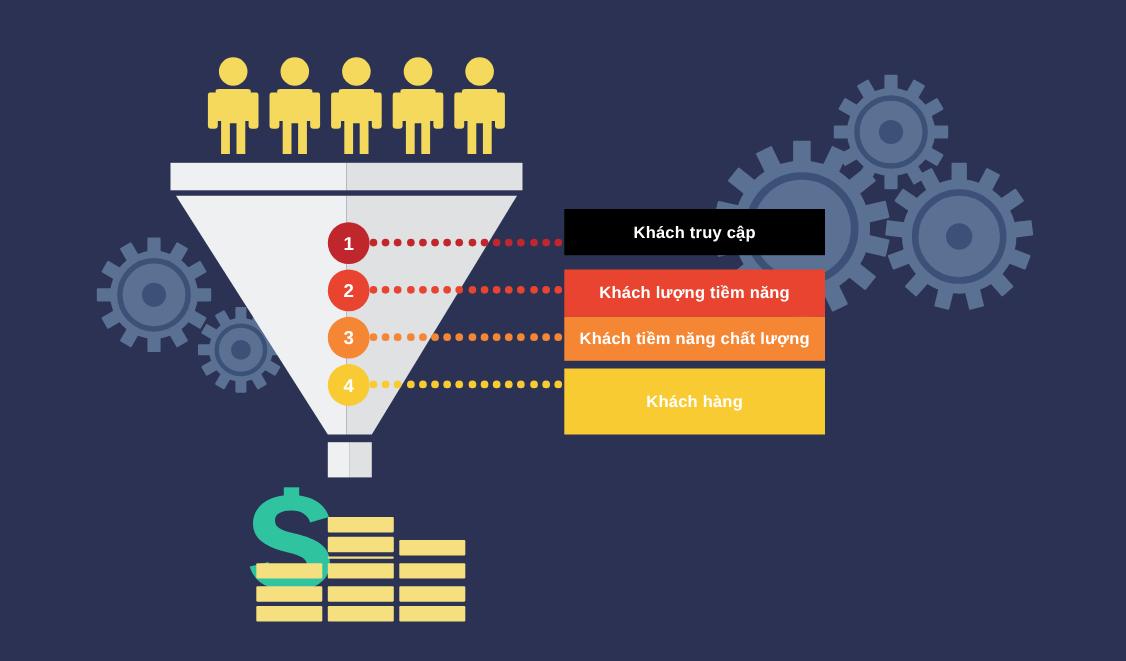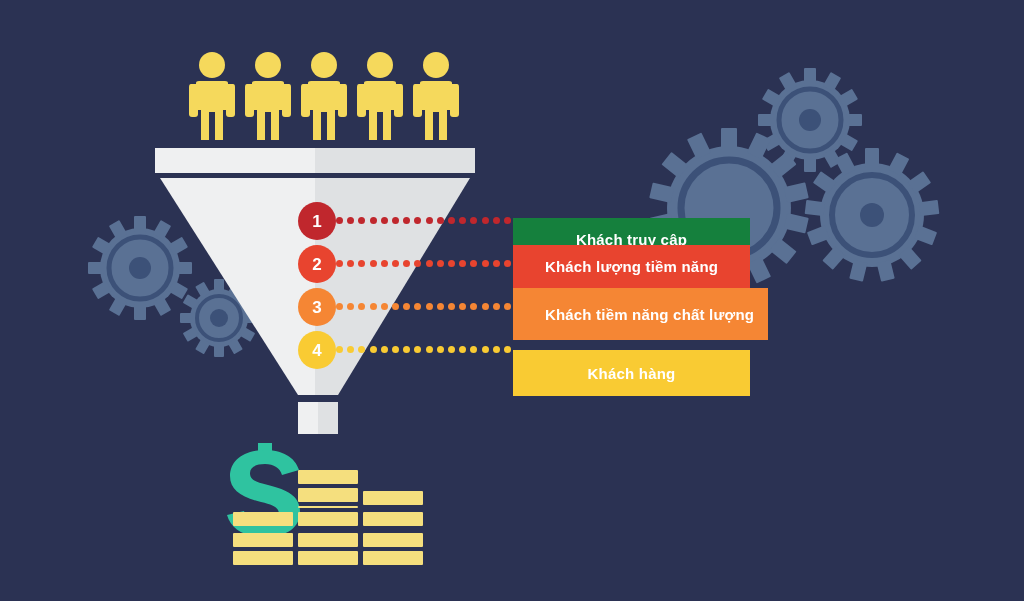--- a/index.html
+++ b/index.html
@@ -344,26 +344,26 @@
   <div class="step-circle" style="left: 298px; top: 245px; background: rgb(232, 68, 47);">
     <span>2</span>
   </div>
   <div class="step-circle" style="left: 298px; top: 288px; background: rgb(245, 134, 52);">
     <span>3</span>
   </div>
   <div class="step-circle" style="left: 298px; top: 331px; background: rgb(249, 203, 51);">
     <span>4</span>
   </div>
 
-  <div class="stage-bar" style="top: 218px; height: 42px; background: #15803d; font-size: 15px;">
+  <div class="stage-bar" style="top: 190px; height: 42px; background: #000000; font-size: 15px;">
     <span class="bar-label">Khách truy cập</span>
   </div>
   <div class="stage-bar" style="top: 245px; height: 43px; background: rgb(232, 68, 47); font-size: 15px;">
     <span class="bar-label">Khách lượng tiềm năng</span>
   </div>
-  <div class="stage-bar" style="top: 288px; height: 52px; background: rgb(245, 134, 52); font-size: 15px; padding-left: 18px;">
+  <div class="stage-bar" style="top: 288px; height: 40px; background: rgb(245, 134, 52); font-size: 15px;">
     <span class="bar-label">Khách tiềm năng chất lượng</span>
   </div>
-  <div class="stage-bar" style="top: 350px; height: 46px; background: rgb(249, 203, 51); font-size: 15px;">
+  <div class="stage-bar" style="top: 335px; height: 60px; background: rgb(249, 203, 51); font-size: 15px;">
     <span class="bar-label">Khách hàng</span>
   </div>
 
 </div>
 
 </body></html>

